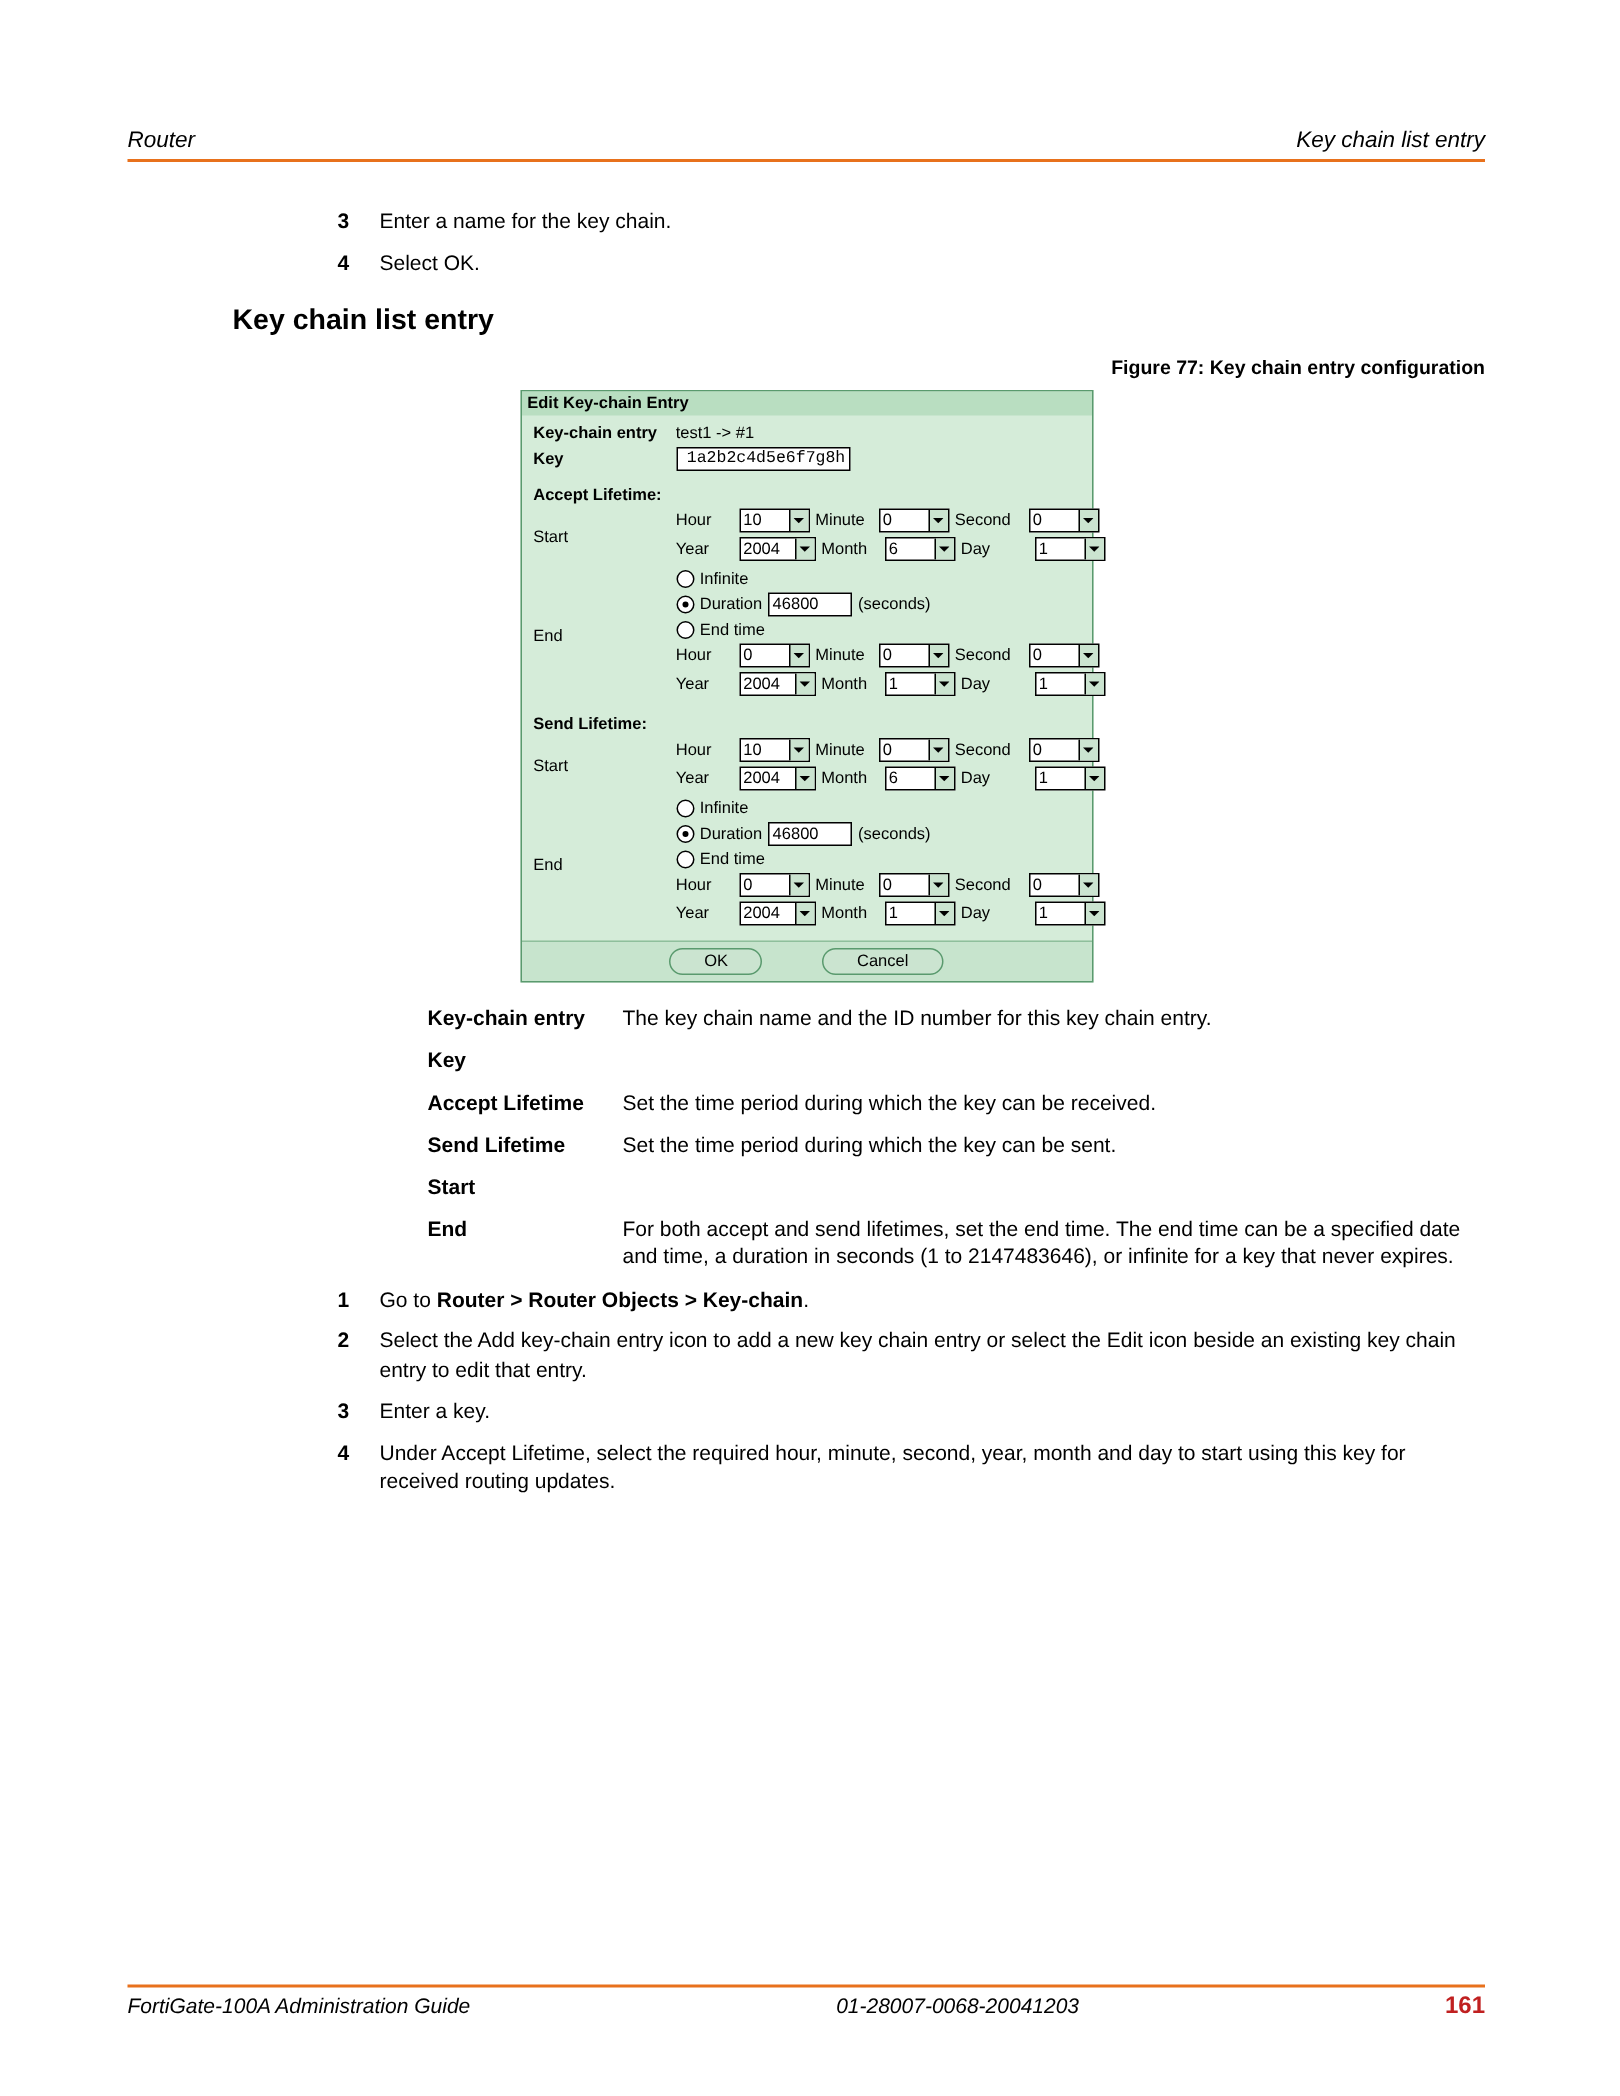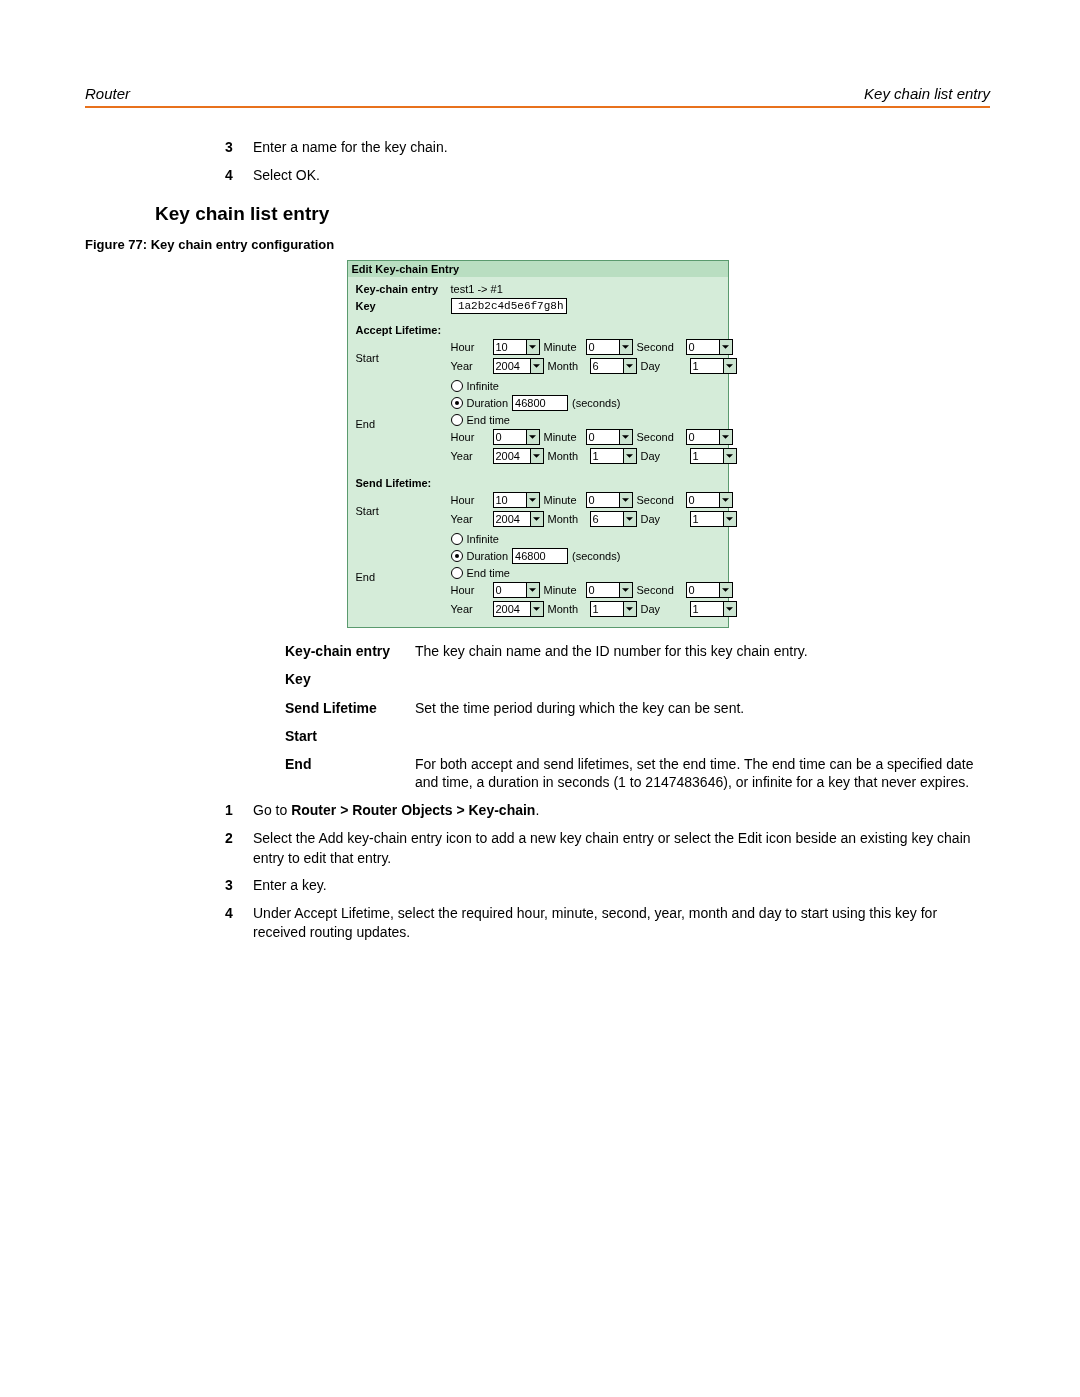--- a/index.html
+++ b/index.html
@@ -44,21 +44,21 @@
 }
 .step-text {
   flex: 1;
 }
 h2.section {
   font-size: 19px;
   font-weight: bold;
   margin: 18px 0 12px 70px;
 }
 .figure-caption {
-  text-align: left;
+  text-align: right;
   font-weight: bold;
   font-size: 13px;
   margin: 10px 0 8px 0;
 }
 
 .ui-box {
   width: 380px;
   margin: 0 auto;
   border: 1px solid #5a9a6e;
   background: #d5ecd9;
@@ -546,31 +546,39 @@
                     <svg viewBox="0 0 8 4">
                       <path d="M0 0 L8 0 L4 4 Z"></path>
                     </svg>
                   </span>
                 </span>
             </div>
           </div>
         </div>
       </div>
     </div>
+    <div class="btn-row">
+      <span class="pill">OK</span>
+      <span class="pill">Cancel</span>
+    </div>
   </div>
 
   <div class="defs">
     <div class="def-row">
         <span class="def-term">Key-chain entry</span>
         <span class="def-desc">The key chain name and the ID number for this key chain entry.</span>
       </div>
     <div class="def-row">
         <span class="def-term">Key</span>
       </div>
     <div class="def-row">
+        <span class="def-term">Accept Lifetime</span>
+        <span class="def-desc">Set the time period during which the key can be received.</span>
+      </div>
+    <div class="def-row">
         <span class="def-term">Send Lifetime</span>
         <span class="def-desc">Set the time period during which the key can be sent.</span>
       </div>
     <div class="def-row">
         <span class="def-term">Start</span>
       </div>
     <div class="def-row">
         <span class="def-term">End</span>
         <span class="def-desc">For both accept and send lifetimes, set the end time. The end time can be a specified date and time, a duration in seconds (1 to 2147483646), or infinite for a key that never expires.</span>
       </div>
@@ -589,13 +597,21 @@
     <div class="step">
         <span class="step-num">3</span>
         <span class="step-text">Enter a key.</span>
       </div>
     <div class="step">
         <span class="step-num">4</span>
         <span class="step-text">Under Accept Lifetime, select the required hour, minute, second, year, month and day to start using this key for received routing updates.</span>
       </div>
   </div>
 
+  <div class="footer-wrap">
+    <hr class="footer-rule">
+    <div class="footer-row">
+      <span>FortiGate-100A Administration Guide</span>
+      <span>01-28007-0068-20041203</span>
+      <span class="footer-page">161</span>
+    </div>
+  </div>
 </div>
 
 </body></html>

